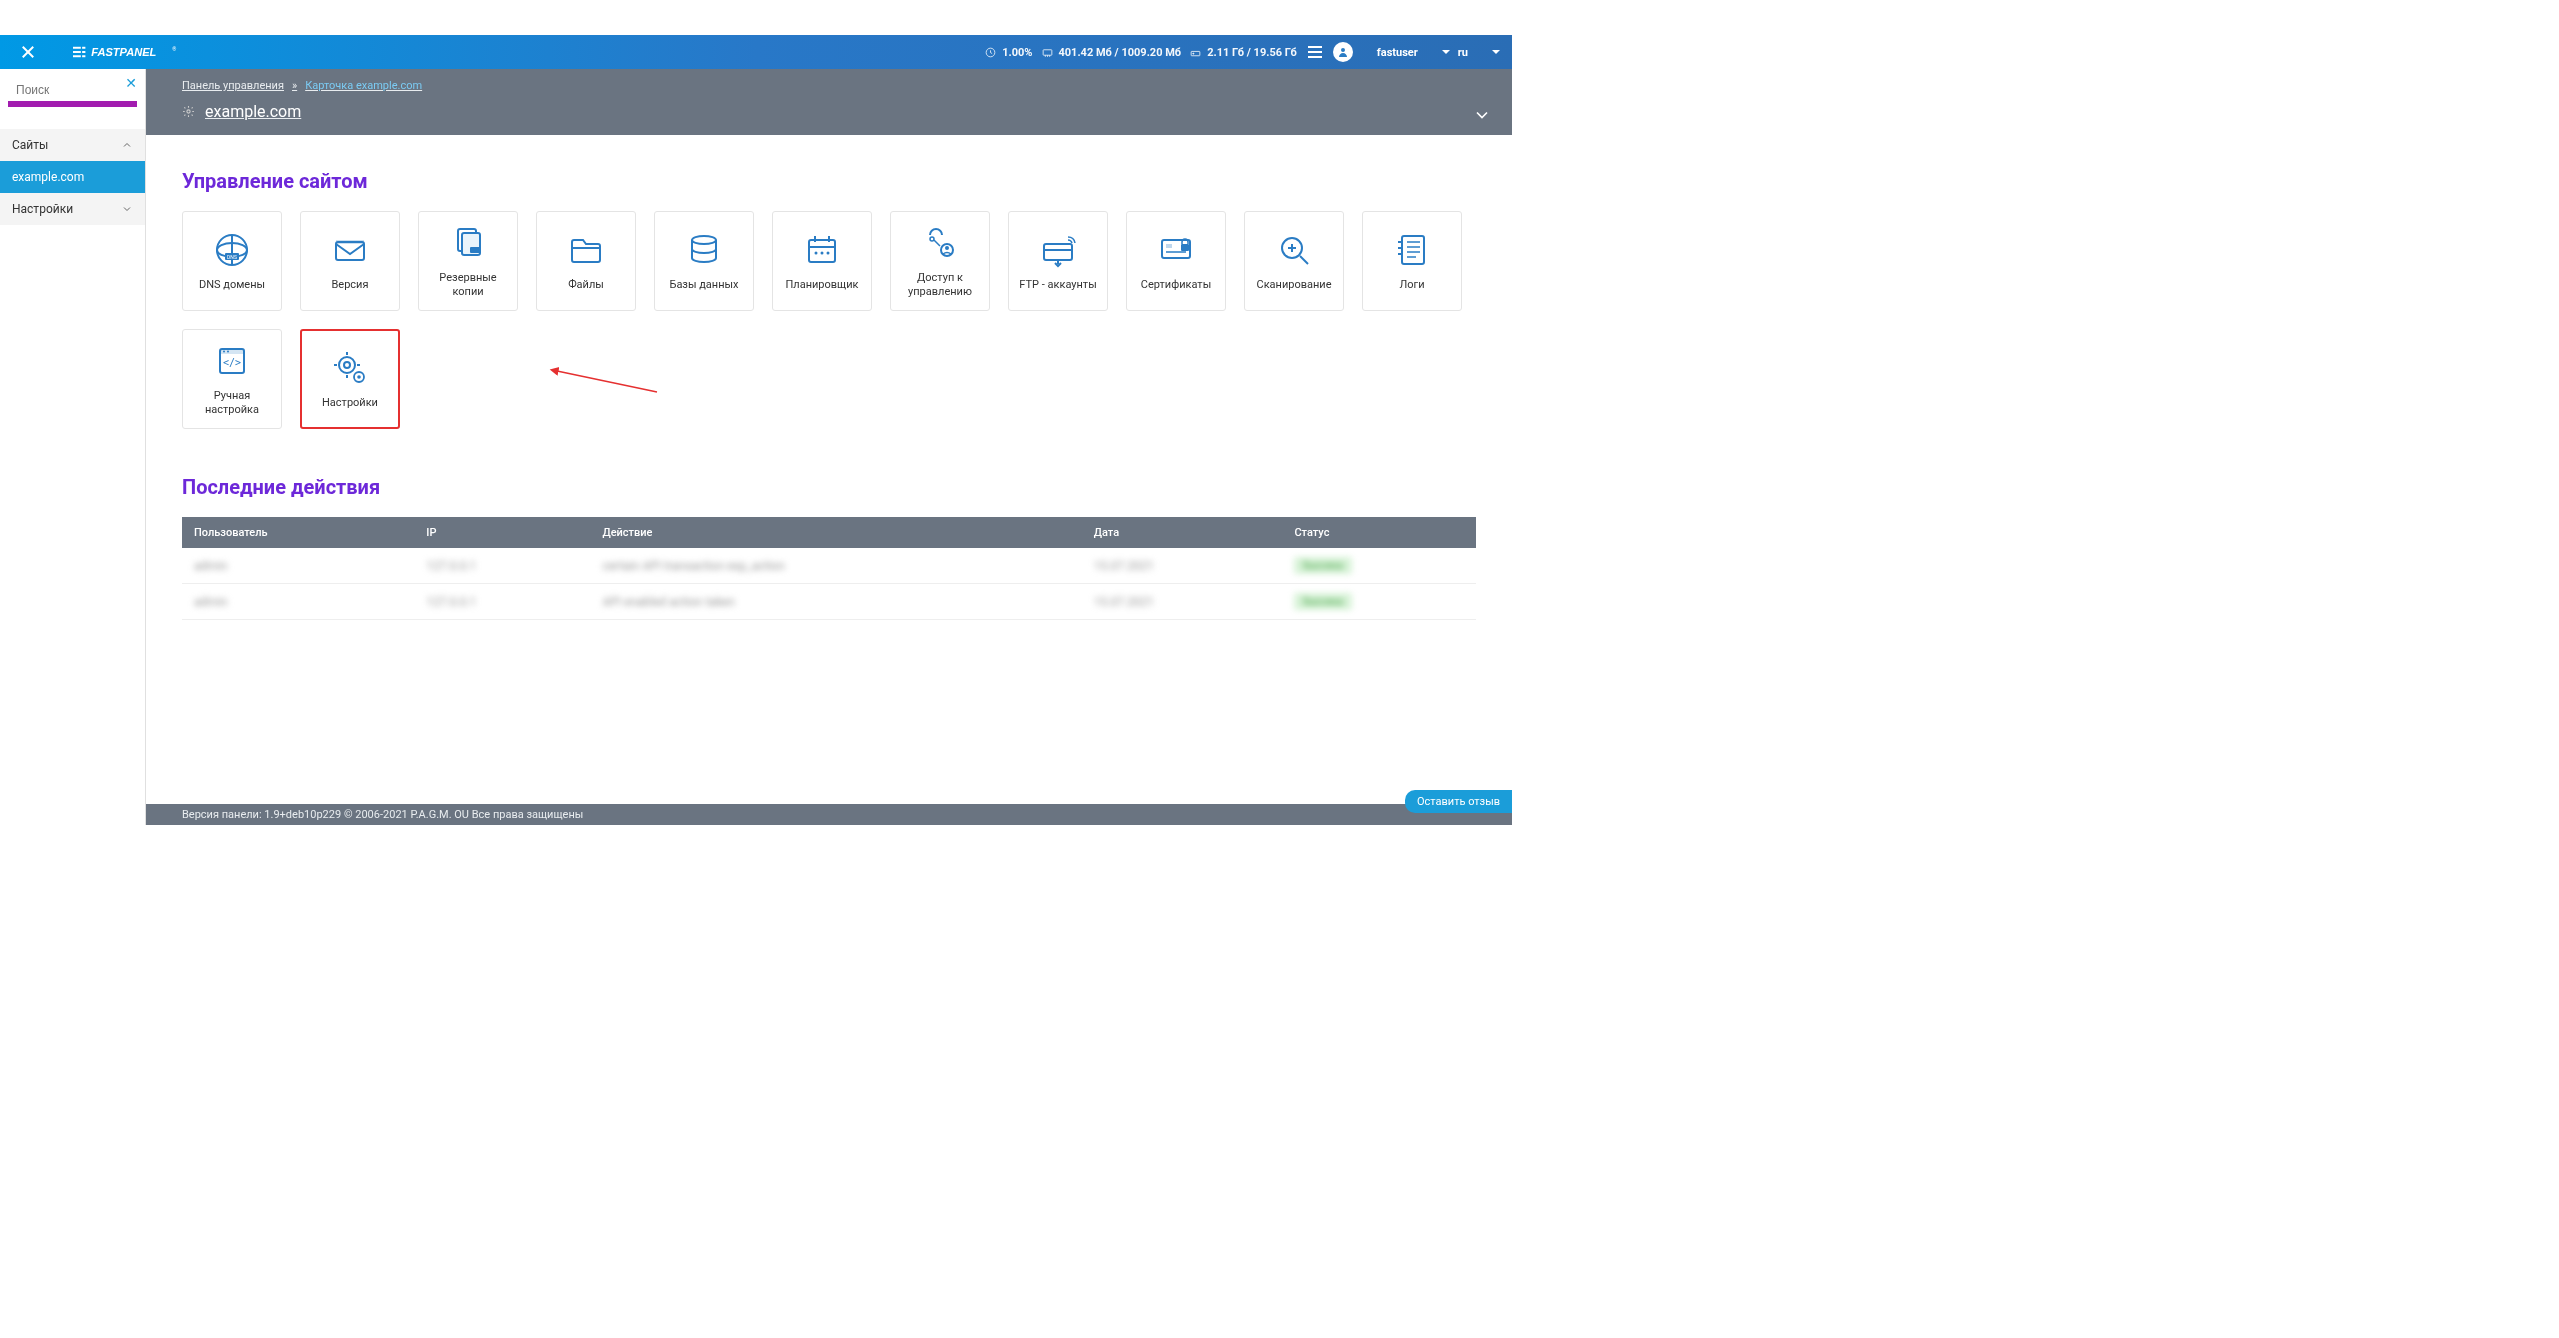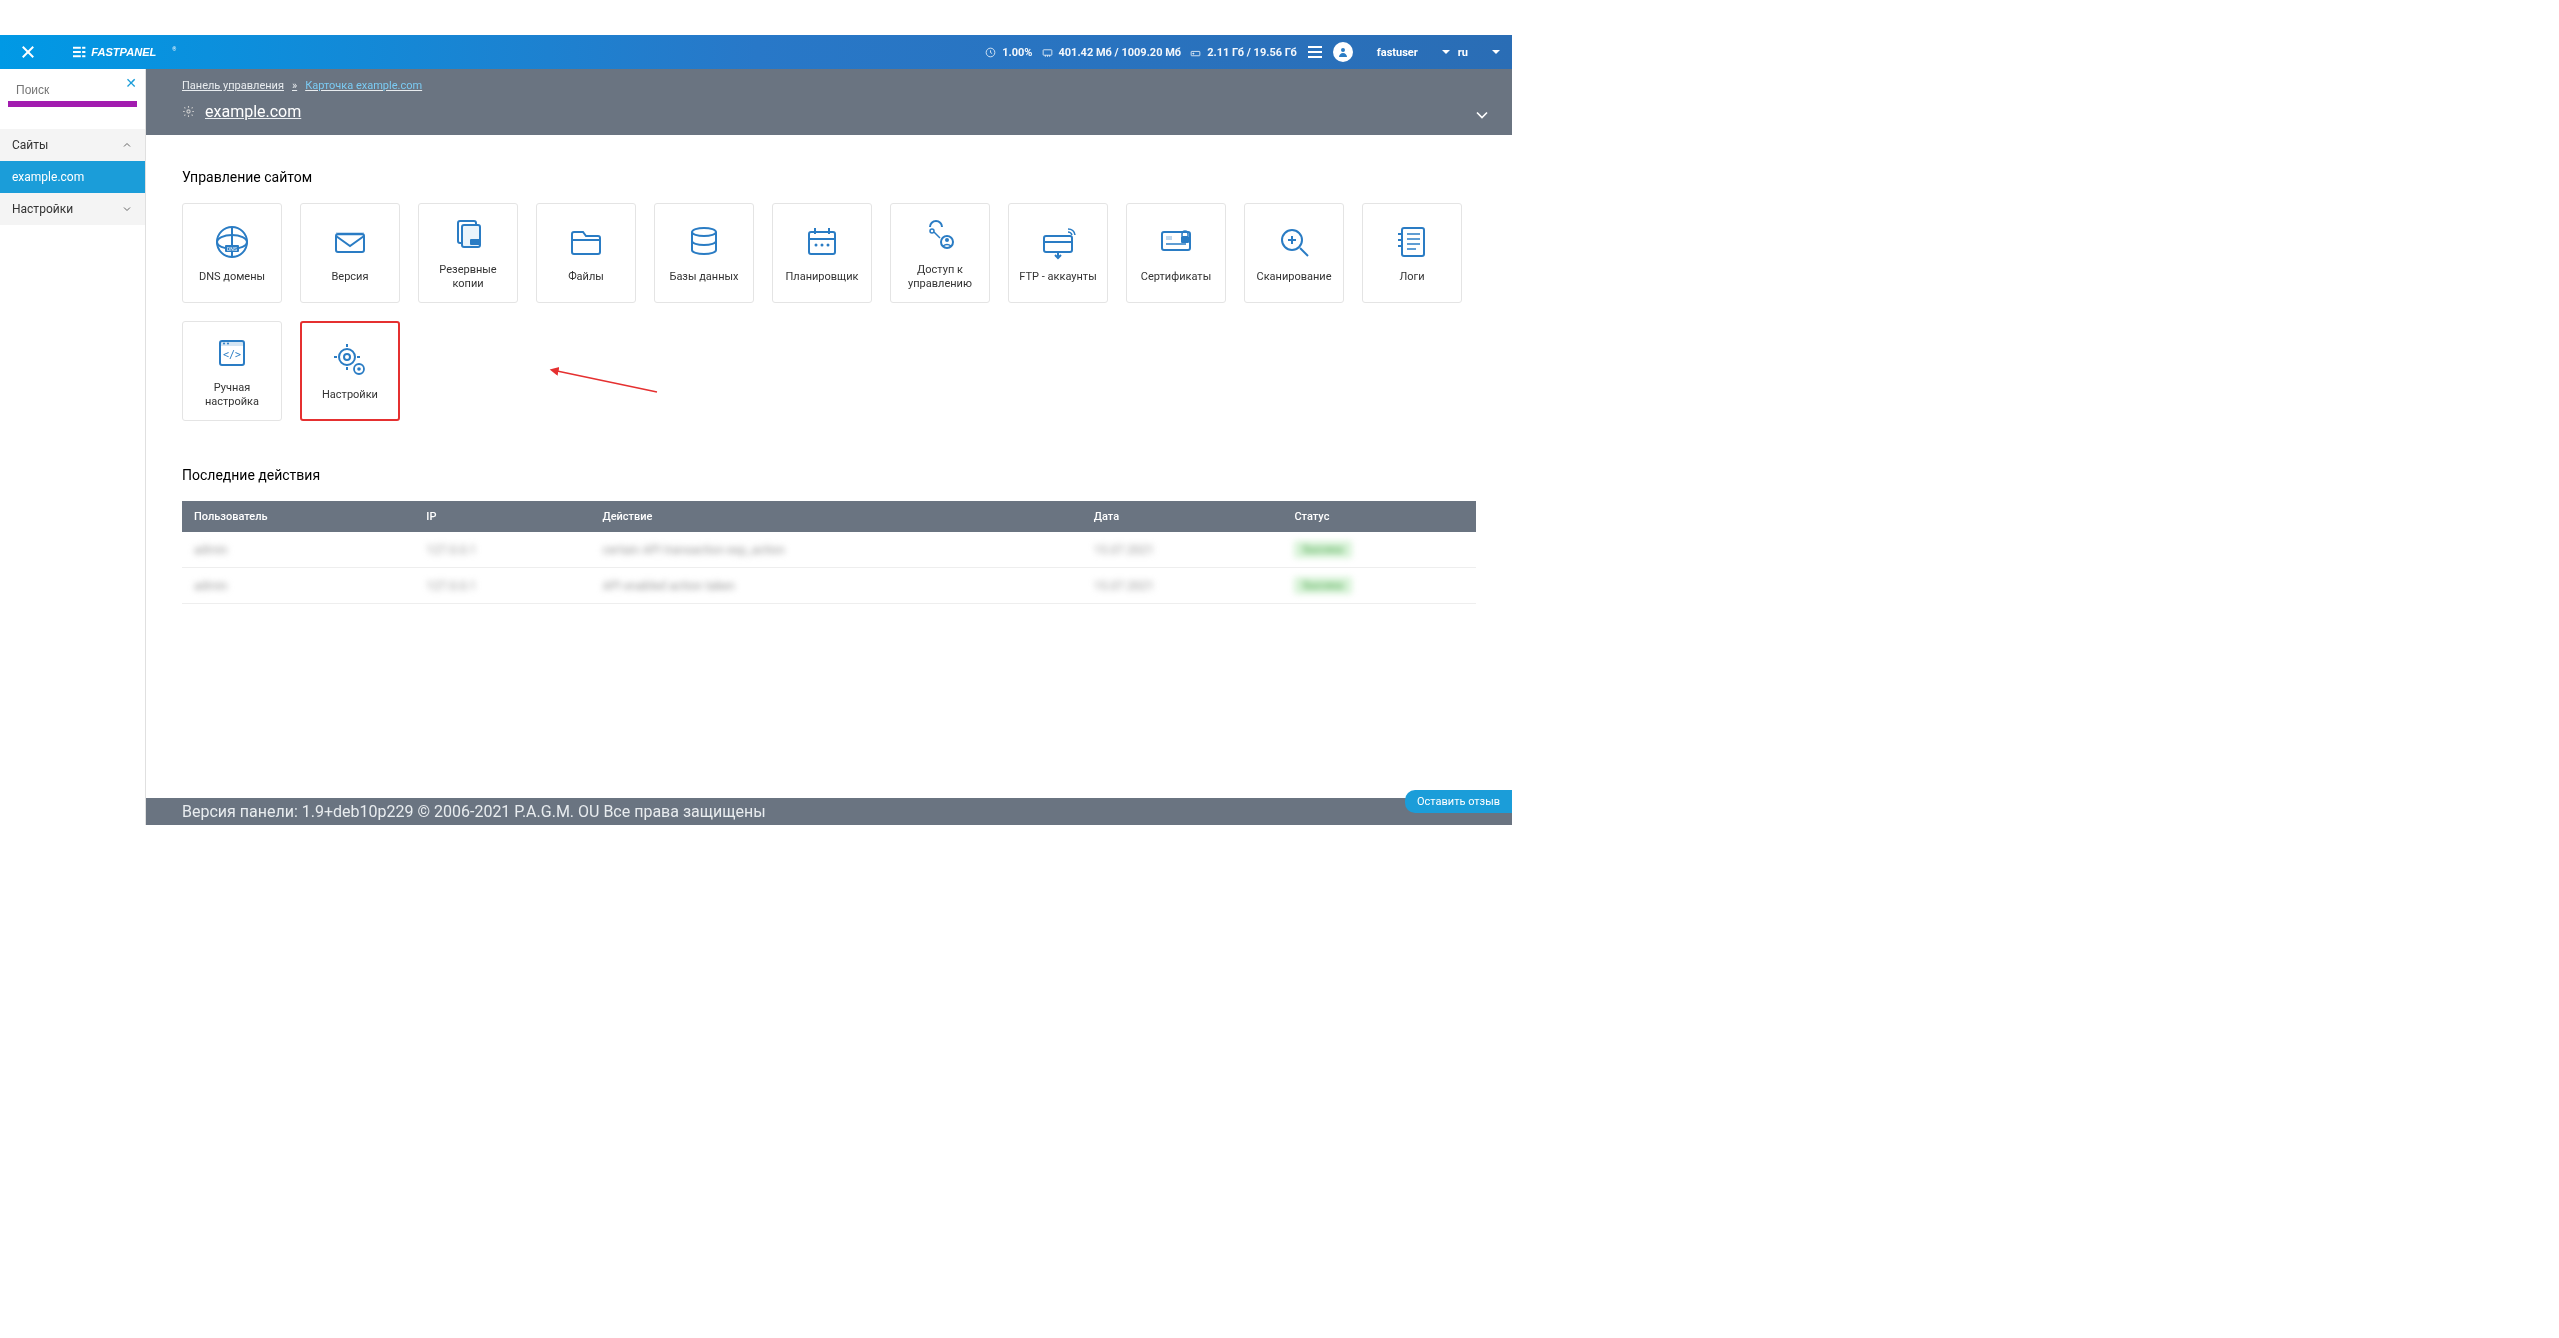--- a/index.html
+++ b/index.html
@@ -47,21 +47,21 @@
 .breadcrumb { font-size: 11px; display: flex; align-items: center; gap: 8px; }
 .breadcrumb a { color: #7bcbf3; text-decoration: none; }
 .page-title-row { display: flex; align-items: center; gap: 10px; margin-top: 10px; }
 .page-title-row .gear { width: 13px; height: 13px; }
 .page-title { font-size: 16px; font-weight: 400; color: #fff; }
 .expand-chevron { position: absolute; right: 20px; top: 36px; cursor: pointer; }
 .expand-chevron svg { width: 20px; height: 20px; stroke: #fff; }
 
 
 .content { flex: 1; overflow-y: auto; padding: 34px 36px 0 36px; }
-.section-title { font-size: 14px; font-weight: 400; color: #000000; margin-bottom: 18px; }
+.section-title { font-size: 20px; font-weight: 700; color: #6d28d9; margin-bottom: 18px; }
 
 .cards { display: flex; flex-wrap: wrap; gap: 18px; }
 .card { width: 100px; height: 100px; border: 1px solid #e4e4e4; border-radius: 3px; display: flex; flex-direction: column; align-items: center; justify-content: center; cursor: pointer; background: #fff; transition: box-shadow .15s; }
 .card .icon { width: 40px; height: 40px; margin-bottom: 8px; display: flex; align-items: center; justify-content: center; }
 .card .icon svg { width: 100%; height: 100%; }
 .card .label { font-size: 11px; text-align: center; line-height: 1.3; padding: 0 4px; color: #333; }
 .card.highlight { border: 2px solid #e53030; }
 
 
 .arrow-annot { position: absolute; pointer-events: none; }
@@ -70,21 +70,21 @@
 
 .section-spacer { height: 46px; }
 .table { width: 100%; border-collapse: collapse; }
 .table thead { background: #6a7481; color: #fff; }
 .table th { text-align: left; font-size: 11px; font-weight: 500; padding: 9px 12px; }
 .table td { padding: 9px 12px; font-size: 12px; border-bottom: 1px solid #eee; }
 .blur { filter: blur(3px); color: #999; }
 .status-ok { background: #d8f3d8; color: #3a9b3a; padding: 2px 8px; border-radius: 2px; font-size: 11px; display: inline-block; }
 
 
-.footer { background: #6a7481; color: #e8ecef; font-size: 16px; padding: 4px 36px; display: flex; align-items: center; }
+.footer { background: #6a7481; color: #e8ecef; font-size: 11px; padding: 4px 36px; display: flex; align-items: center; }
 
 
 .feedback { position: absolute; right: 0; bottom: 12px; background: #1b9dd9; color: #fff; font-size: 11px; padding: 5px 12px; border-radius: 10px 0 0 10px; cursor: pointer; }
 </style>
 </head>
 <body>
 
 <div class="app">
 
   <div class="topbar">

